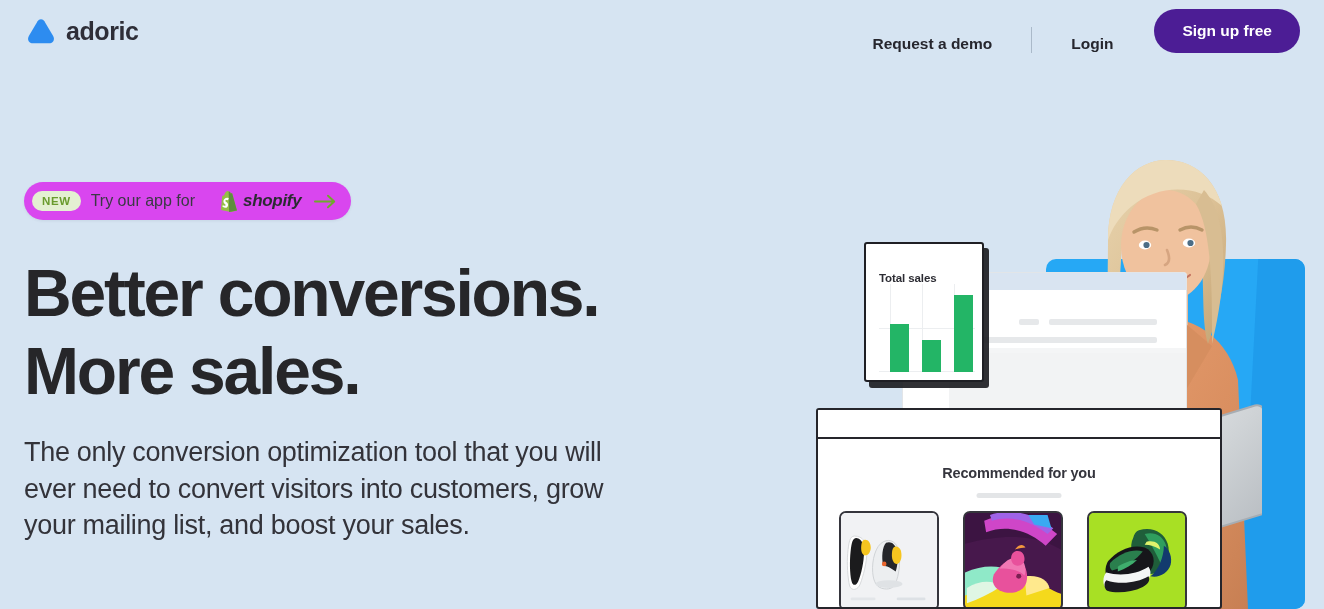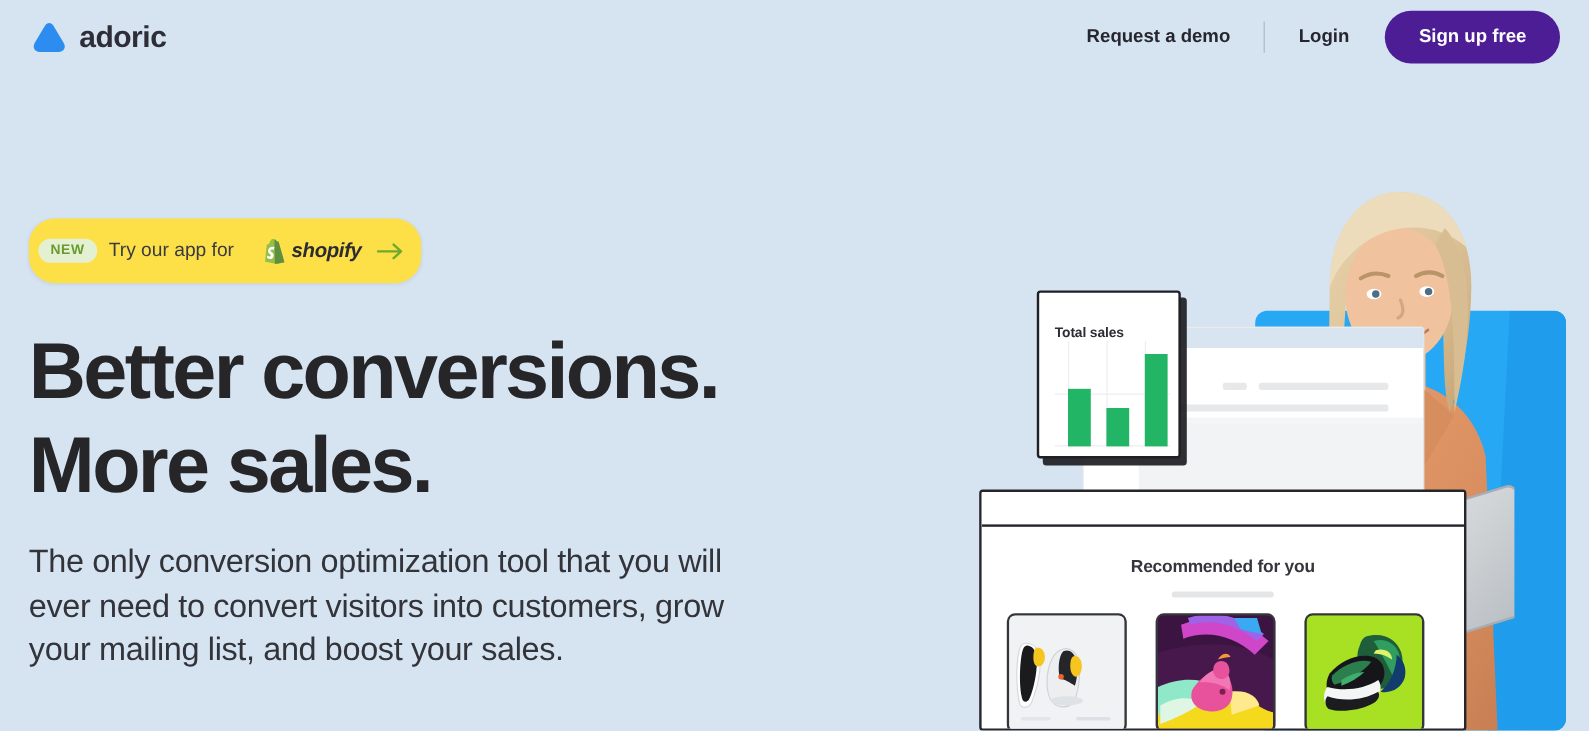--- a/index.html
+++ b/index.html
@@ -21,38 +21,38 @@
   .logo-mark { width: 30px; height: 28px; display: block; }
   .brand-name {
     font-size: 25px; font-weight: 700; color: #2e2e38; letter-spacing: -0.4px;
   }
   .nav-left { display: flex; align-items: center; gap: 32px; margin-left: 100px; }
   .nav-link {
     font-size: 15.5px; font-weight: 700; color: #26262e; cursor: pointer;
     display: flex; align-items: center; gap: 7px; white-space: nowrap;
   }
   .chev { display: block; }
-  .nav-right { display: flex; align-items: center; margin-left: auto; margin-right: 24px; gap: 4px; }
+  .nav-right { display: flex; align-items: flex-end; margin-left: auto; margin-right: 24px; gap: 15px; }
   .nav-right .nav-link { font-size: 15.5px; }
   .nav-divider { width: 1px; height: 26px; background: #aab9c9; margin: 0 24px; }
   .demo-link { margin-right: 0; }
   .login-link { margin-right: 26px; }
   .signup-btn {
     background: #4c1d95; color: #ffffff; font-size: 15.5px; font-weight: 700;
     border: none; border-radius: 26px; padding: 0 28px; height: 44px;
     cursor: pointer; white-space: nowrap;
     font-family: "Liberation Sans", sans-serif;
   }
 
   
   .hero-left { position: absolute; left: 24px; top: 182px; width: 660px; }
 
   .promo-pill {
     display: inline-flex; align-items: center; gap: 0;
-    background: #fde047; border-radius: 22px; height: 54px;
+    background: #d946ef; border-radius: 22px; height: 38px;
     padding: 0 14px 0 8px; box-shadow: 0 1px 3px rgba(30,50,80,.08);
   }
   .new-badge {
     background: #e4f0d2; color: #6a9b2e; font-size: 11.5px; font-weight: 700;
     letter-spacing: .6px; border-radius: 11px; padding: 4px 10px;
     margin-right: 10px;
   }
   .promo-text { font-size: 16px; color: #3a3a43; margin-right: 24px; }
   .shopify-lockup { display: flex; align-items: center; gap: 5px; }
   .shopify-bag { display: block; }

